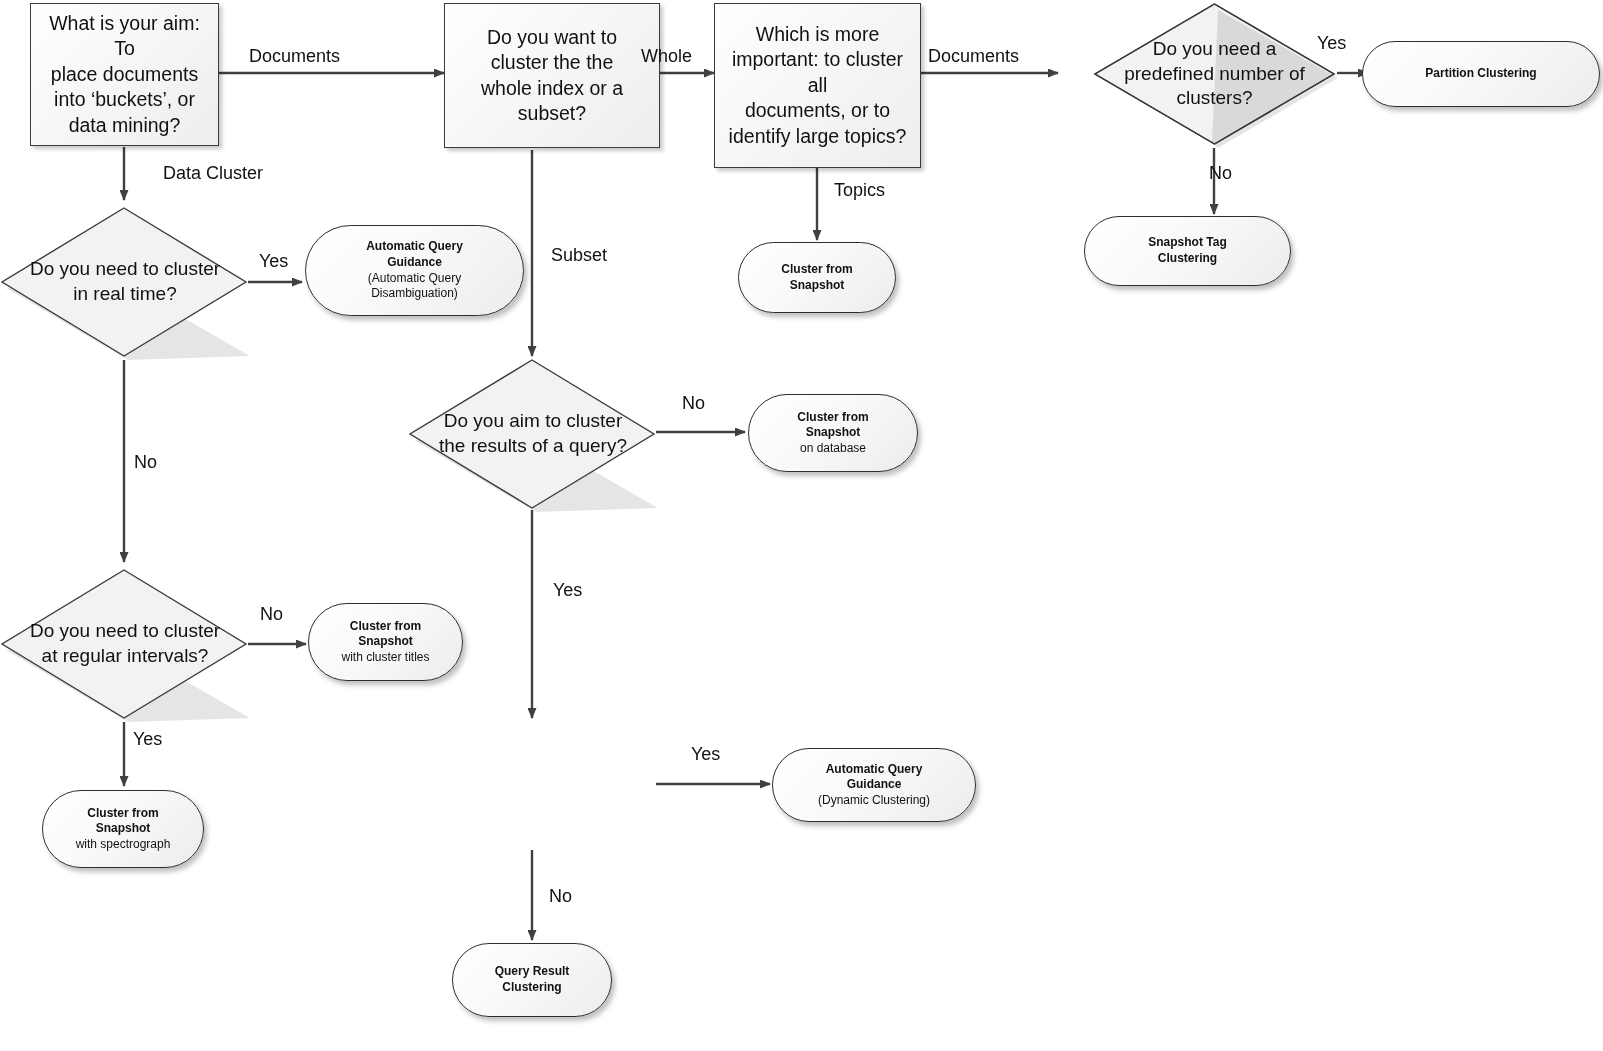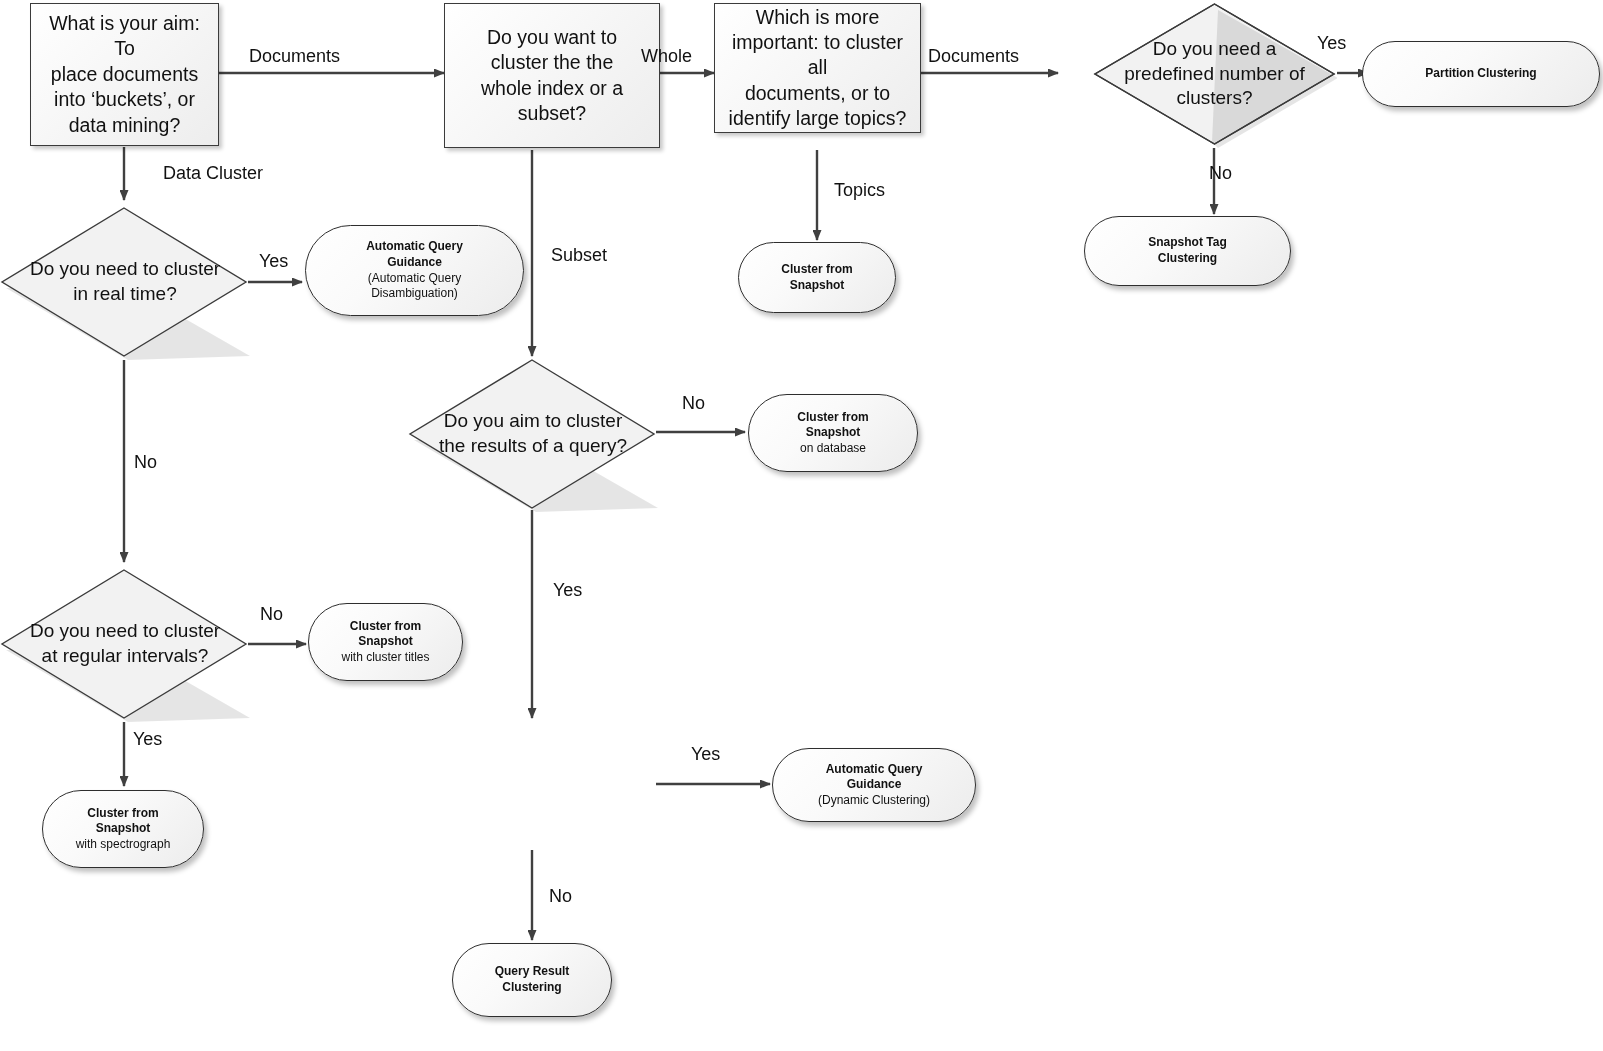--- a/index.html
+++ b/index.html
@@ -135,21 +135,21 @@
 
   <div class="node rect" style="left:444px; top:3px; width:216px; height:145px;">
     <div>
       <div>Do you want to</div>
       <div>cluster the the</div>
       <div>whole index or a</div>
       <div>subset?</div>
     </div>
   </div>
 
-  <div class="node rect" style="left:714px; top:3px; width:207px; height:130px;justify-content:center;">
+  <div class="node rect" style="left:714px; top:3px; width:207px; height:165px;justify-content:center;">
     <div>
       <div>Which is more</div>
       <div>important: to cluster all</div>
       <div>documents, or to</div>
       <div>identify large topics?</div>
     </div>
   </div>
 
   <div class="node diamond" style="left:1092px; top:0px; width:245px; height:148px;">
     <svg class="dshape" viewBox="0 0 245 148" preserveAspectRatio="none">

